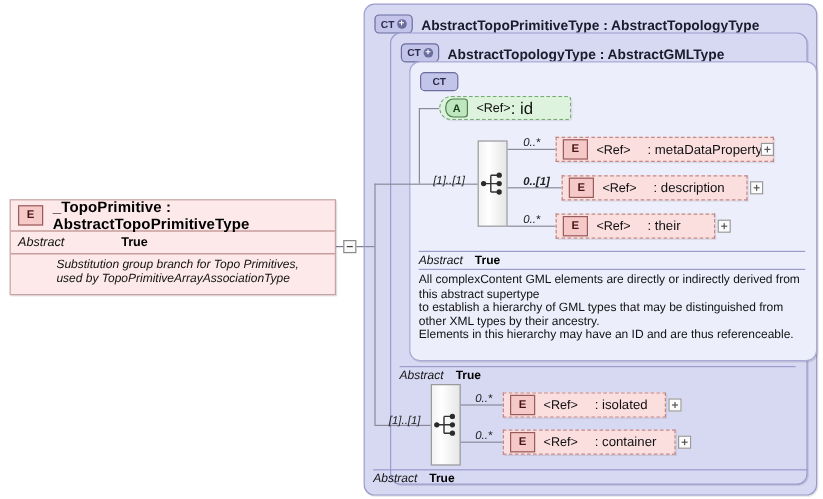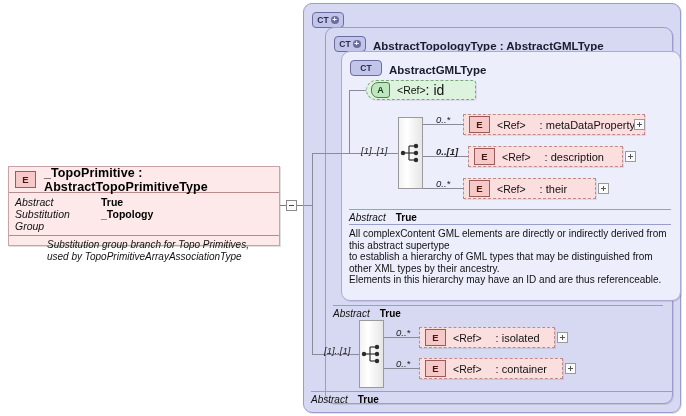--- a/index.html
+++ b/index.html
@@ -222,56 +222,52 @@
   <div class="abs" id="left-element-box">
     <div class="hdr">
       <span class="e-badge">E</span>
       <span class="title">_TopoPrimitive : AbstractTopoPrimitiveType</span>
     </div>
     <div class="props">
       <div class="prow">
         <span class="k">Abstract</span>
         <span class="v">True</span>
       </div>
-      <div class="prow">
-        <span class="k">Substitution Group</span>
-        <span class="v">_Topology</span>
-      </div>
     </div>
     <div class="doc">Substitution group branch for Topo Primitives, used by TopoPrimitiveArrayAssociationType</div>
   </div>
 
   <div class="abs" id="left-connector-line"></div>
   <div class="abs" id="collapse-toggle"></div>
 
   <div class="abs ct-panel" id="ct-topoprimitive">
     <div class="ct-header">
       <span class="ct-badge">
         <span>CT</span>
         <span class="plus">+</span>
       </span>
+      <span class="title">AbstractTopoPrimitiveType : AbstractTopologyType</span>
     </div>
   </div>
 
   <div class="abs ct-panel" id="ct-topology">
     <div class="ct-header">
       <span class="ct-badge">
         <span>CT</span>
         <span class="plus">+</span>
       </span>
       <span class="title">AbstractTopologyType : AbstractGMLType</span>
     </div>
   </div>
 
   <div class="abs ct-panel" id="ct-gml">
     <div class="ct-header">
       <span class="ct-badge">
         <span>CT</span>
       </span>
-      <span class="title">AbstractGMLType</span>
     </div>
   </div>
 
   <div class="abs" id="attr-id-box">
     <span class="a-badge">A</span>
     <span class="ref">&lt;Ref&gt;</span>
     <span class="nm">: id</span>
   </div>
 
   <div class="abs ln lnh" style="left:349px; top:90px; width:17px;"></div>

